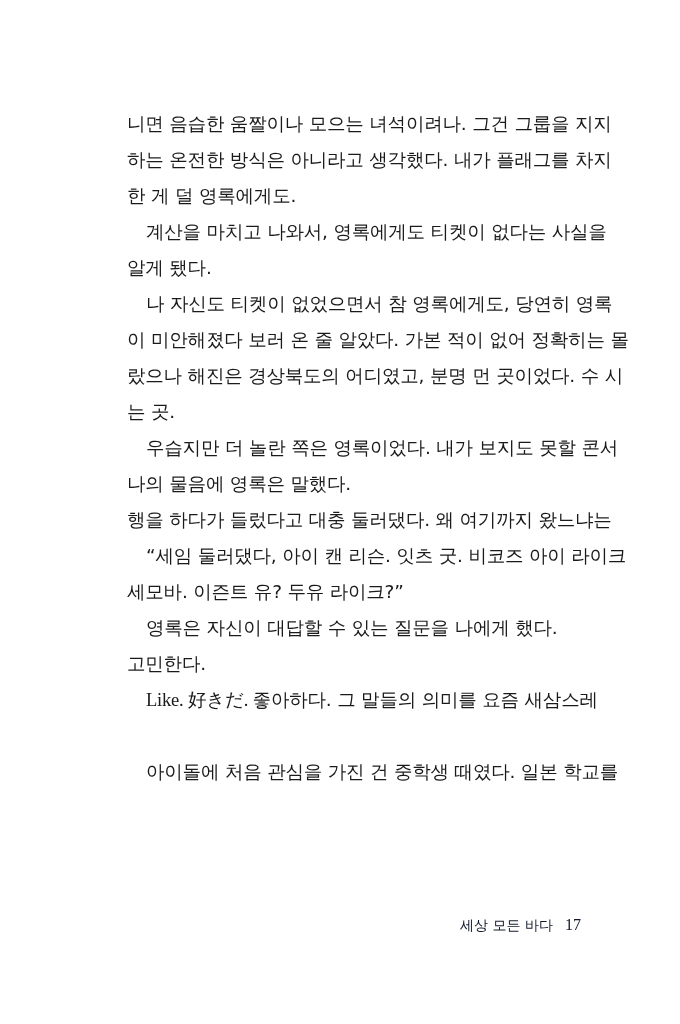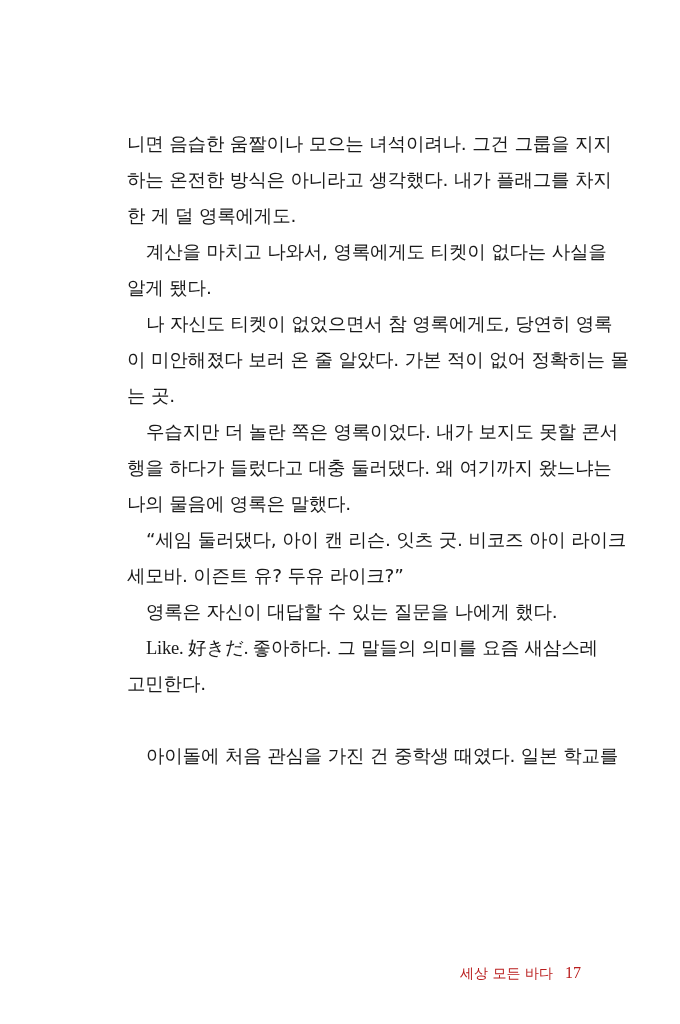--- a/index.html
+++ b/index.html
@@ -1,59 +1,60 @@
 <!DOCTYPE html>
 <html><head>
 <meta charset="utf-8">
 <style>
   html, body { margin: 0; padding: 0; }
   body {
     width: 680px; height: 1024px; background: #ffffff; position: relative; overflow: hidden;
     font-family: "DejaVu Sans", "Liberation Sans", sans-serif; color: #1a1a1a;
   }
   .page { position: absolute; left: 0; top: 0; width: 680px; height: 1024px; }
-  .text-block { position: absolute; left: 127px; top: 126px; width: 450px; }
+  .text-block { position: absolute; left: 127px; top: 106px; width: 450px; }
   .line {
     height: 36px; line-height: 36px; font-size: 18.5px; white-space: nowrap;
     letter-spacing: -0.2px;
   }
   .line.indent { padding-left: 19px; }
   .line.justify { text-align: justify; text-align-last: justify; }
   .gap { height: 36px; }
   .footer {
-    position: absolute; top: 964px; left: 460px; width: 120px;
-    font-size: 14px; color: #b91c1c; white-space: nowrap;
+    position: absolute; top: 916px; left: 460px; width: 120px;
+    font-size: 14px; color: #0f172a; white-space: nowrap;
   }
   .footer .title { font-family: "DejaVu Sans", sans-serif; }
   .footer .num { font-family: "Liberation Serif", serif; font-size: 16px; margin-left: 12px; }
   .serif { font-family: "Liberation Serif", "DejaVu Serif", serif; }
 </style>
 </head>
 <body>
 
 <div class="page">
   <div class="text-block">
     <div class="line justify">니면 음습한 움짤이나 모으는 녀석이려나. 그건 그룹을 지지</div>
     <div class="line justify">하는 온전한 방식은 아니라고 생각했다. 내가 플래그를 차지</div>
     <div class="line">한 게 덜 영록에게도.</div>
     <div class="line indent justify">계산을 마치고 나와서, 영록에게도 티켓이 없다는 사실을</div>
     <div class="line">알게 됐다.</div>
     <div class="line indent justify">나 자신도 티켓이 없었으면서 참 영록에게도, 당연히 영록</div>
     <div class="line justify">이 미안해졌다 보러 온 줄 알았다. 가본 적이 없어 정확히는 몰</div>
+    <div class="line justify">랐으나 해진은 경상북도의 어디였고, 분명 먼 곳이었다. 수 시</div>
     <div class="line">는 곳.</div>
     <div class="line indent justify">우습지만 더 놀란 쪽은 영록이었다. 내가 보지도 못할 콘서</div>
+    <div class="line">나의 물음에 영록은 말했다.</div>
     <div class="line justify">행을 하다가 들렀다고 대충 둘러댔다. 왜 여기까지 왔느냐는</div>
-    <div class="line">나의 물음에 영록은 말했다.</div>
     <div class="line indent justify">“세임 둘러댔다, 아이 캔 리슨. 잇츠 굿. 비코즈 아이 라이크</div>
     <div class="line">세모바. 이즌트 유? 두유 라이크?”</div>
     <div class="line indent">영록은 자신이 대답할 수 있는 질문을 나에게 했다.</div>
+    <div class="line">고민한다.</div>
     <div class="line indent">
       <span class="serif">Like. </span><span class="serif">好きだ. </span><span>좋아하다. 그 말들의 의미를 요즘 새삼스레</span>
     </div>
-    <div class="line">고민한다.</div>
     <div class="gap"></div>
     <div class="line indent justify">아이돌에 처음 관심을 가진 건 중학생 때였다. 일본 학교를</div>
   </div>
 
   <div class="footer">
     <span class="title">세상 모든 바다</span><span class="num">17</span>
   </div>
 </div>
 
 </body></html>

